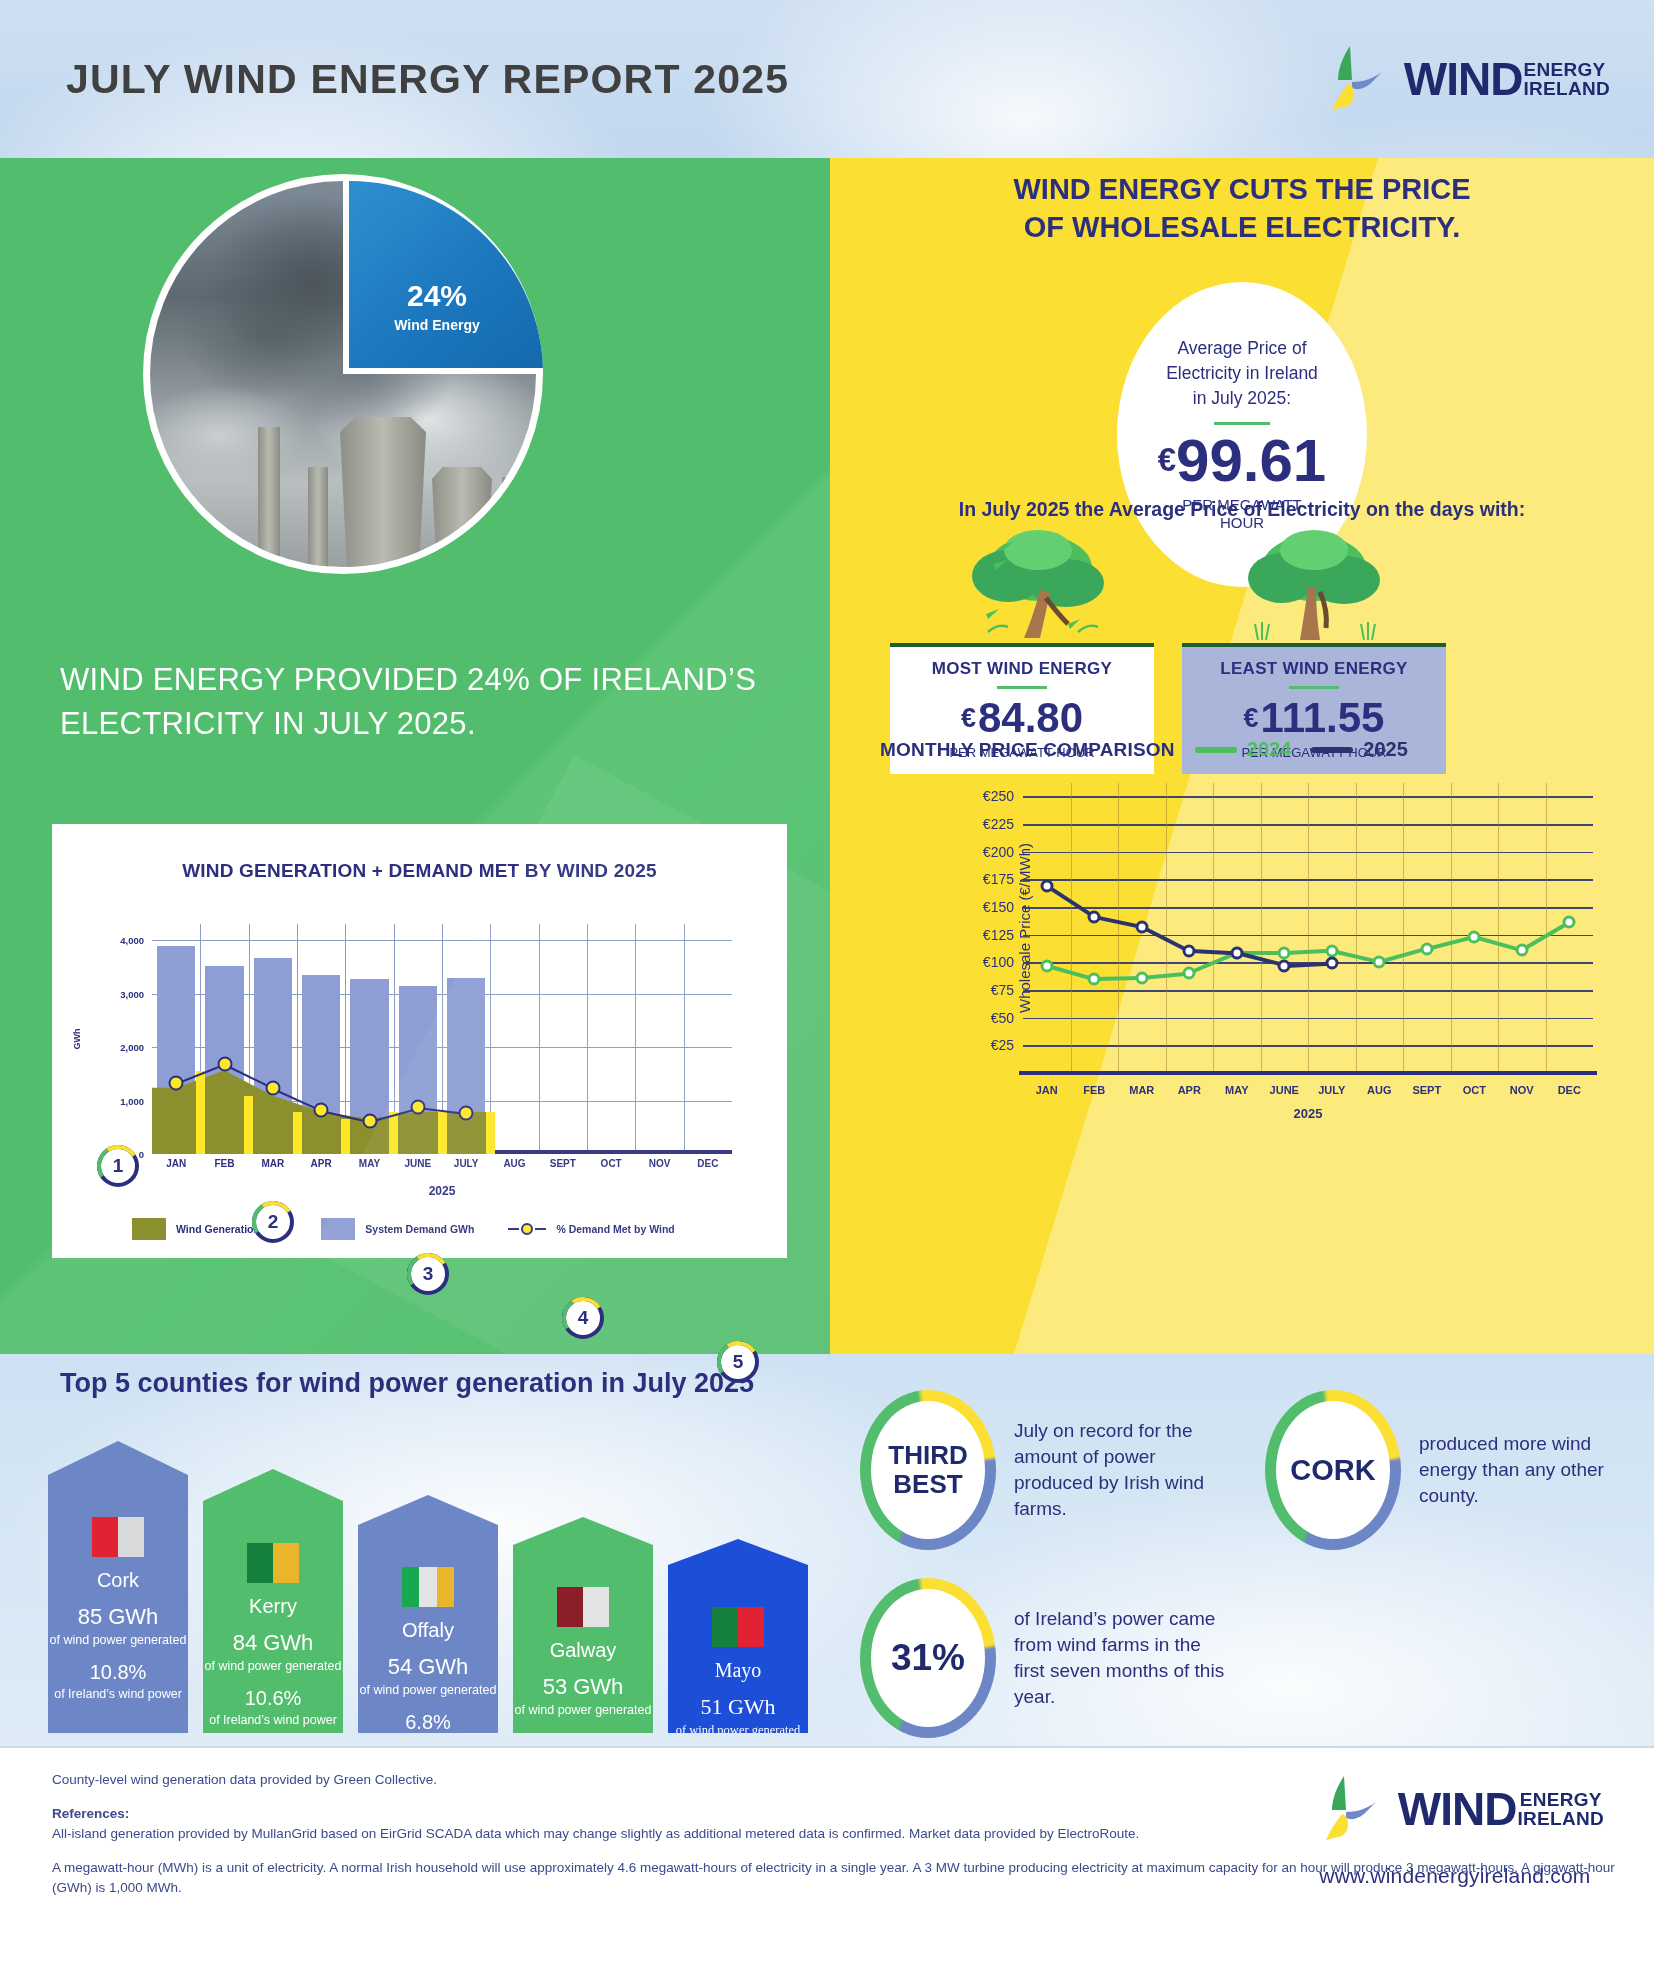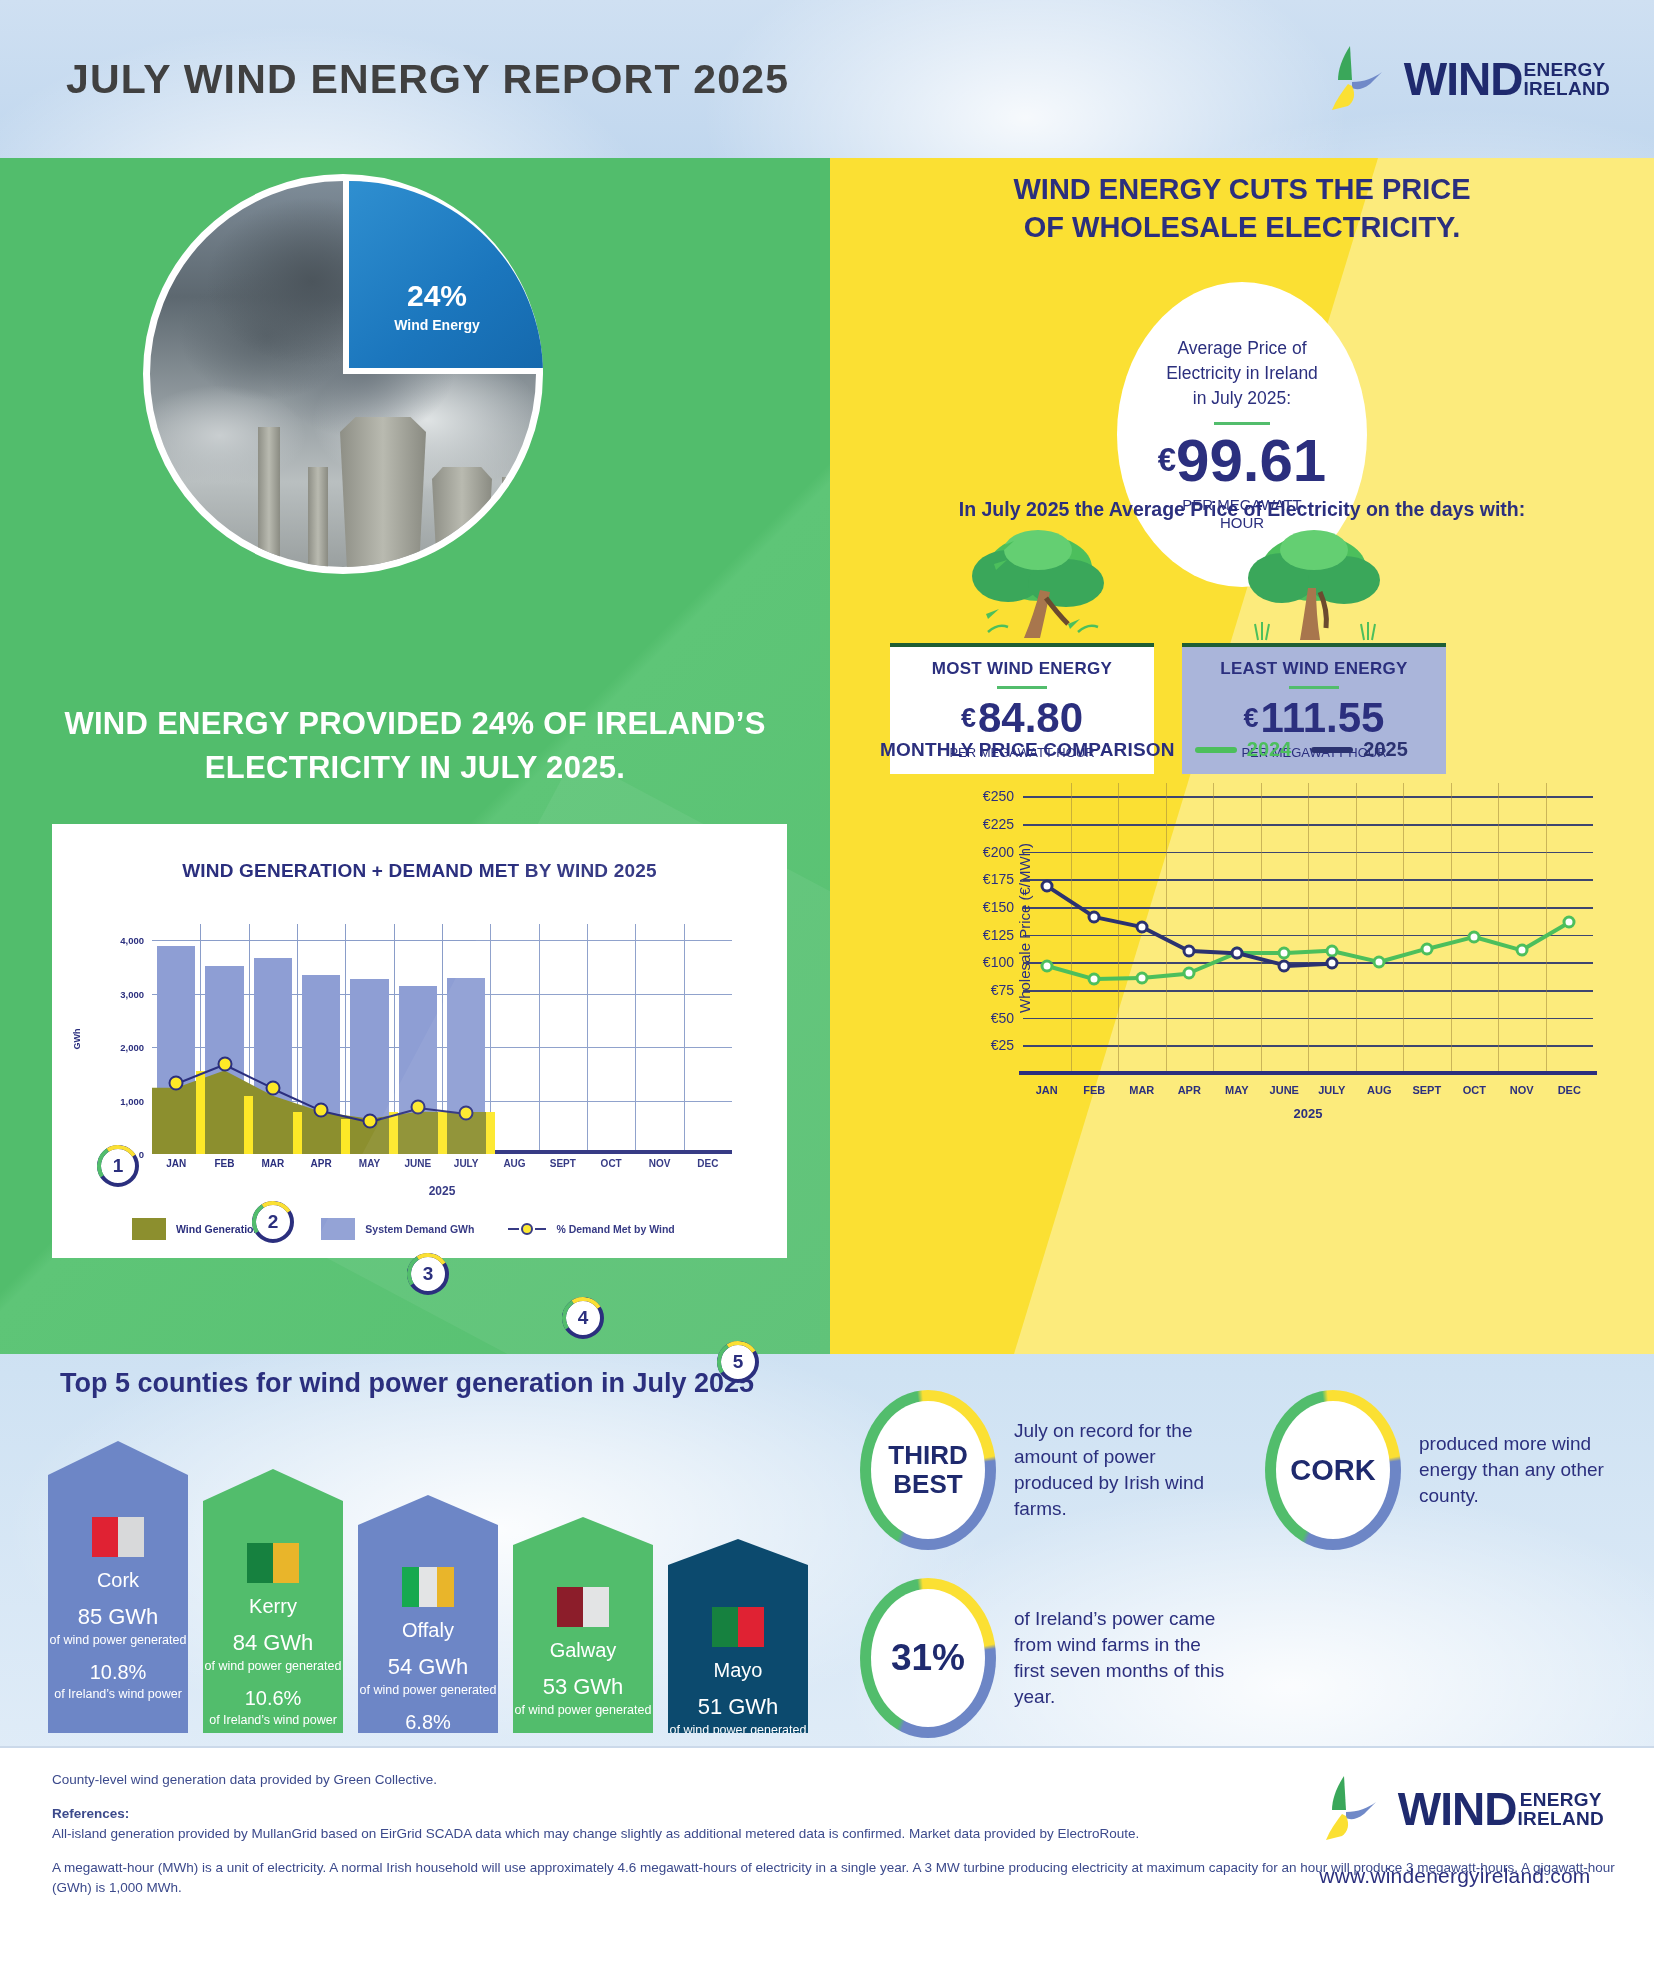--- a/index.html
+++ b/index.html
@@ -80,22 +80,22 @@
     background:linear-gradient(140deg,#2f8fd0 0%, #1b76bd 60%, #1569ad 100%);
     border-left:6px solid #fff; border-bottom:6px solid #fff;
     border-top-right-radius:200px;
   }
   .pie-pct { position:absolute; left:28px; top:100px; color:#fff; text-align:center; width:120px; }
   .pie-pct .big { font-size:30px; font-weight:bold; line-height:1; }
   .pie-pct .small { font-size:14px; font-weight:bold; margin-top:6px; }
 
   .green-heading {
     position:absolute; left:60px; top:500px; width:710px;
-    text-align:center; color:#ffffff; font-size:31px; font-weight:bold;
-    line-height:1.42; letter-spacing:.3px;margin-top:44px;
+    text-align:left; color:#ffffff; font-size:31px; font-weight:normal;
+    line-height:1.42; letter-spacing:.3px;
   }
 
   
   .chart-card {
     position:absolute; left:52px; top:666px; width:735px; height:434px;
     background:#fff;
   }
   .chart-title {
     text-align:center; color:#2b2f7e; font-weight:bold; font-size:19px;
     margin-top:36px; letter-spacing:.2px;
@@ -616,21 +616,21 @@
           </div>
           <div class="c-name">Galway</div>
           <div class="c-gwh">53 GWh</div>
           <div class="c-sub">of wind power generated</div>
           <div class="c-pct">6.7%</div>
           <div class="c-sub2">of Ireland’s wind power</div>
         </div>
       </div>
       <div class="county" style="left: 620px;">
         <div class="badge" style="top: -198px;">5</div>
-        <div class="county-body" style="background: #0c4a6e; height: 194px; clip-path: polygon(0px 26px, 50% 0px, 100% 26px, 100% 100%, 0px 100%); padding-top: 68px;">
+        <div class="county-body" style="background: #1d4ed8; height: 194px; clip-path: polygon(0px 26px, 50% 0px, 100% 26px, 100% 100%, 0px 100%); padding-top: 68px; font-family: Liberation Serif, serif;">
           <div class="flag">
             <span style="background: rgb(22, 129, 63);"></span>
             <span style="background: rgb(224, 34, 51);"></span>
           </div>
           <div class="c-name">Mayo</div>
           <div class="c-gwh">51 GWh</div>
           <div class="c-sub">of wind power generated</div>
           <div class="c-pct">6.4%</div>
           <div class="c-sub2">of Ireland’s wind power</div>
         </div>

